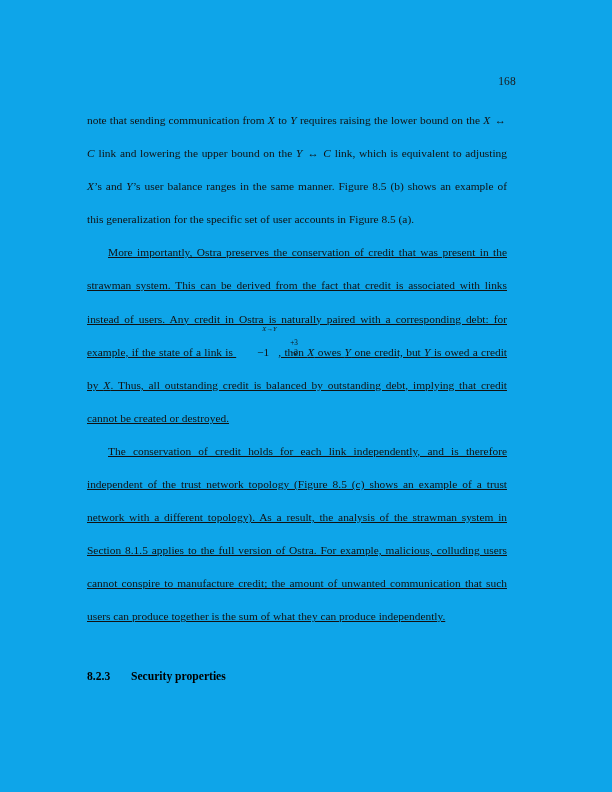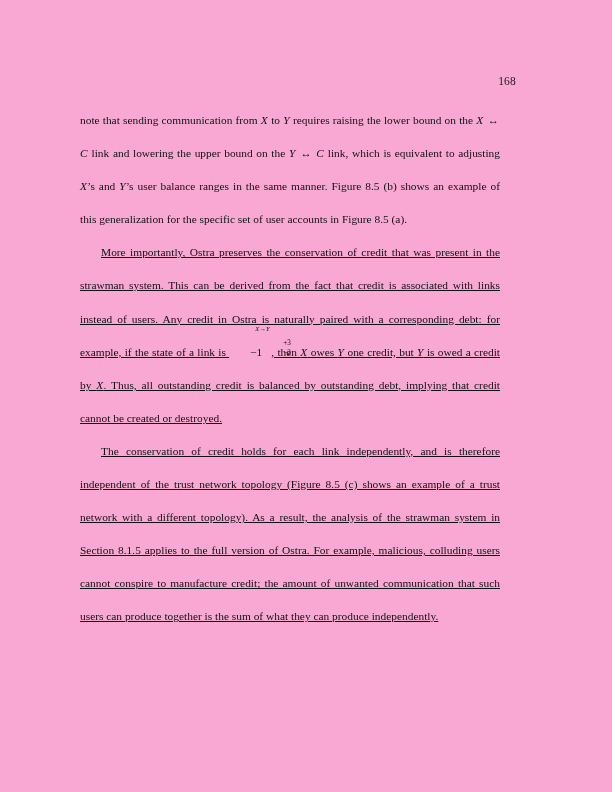--- a/index.html
+++ b/index.html
@@ -15,39 +15,39 @@
     color: #000000;
     overflow: hidden;
   }
 
   .page {
     position: absolute;
     left: 0;
     top: 0;
     width: 612px;
     height: 792px;
-    background: #f9a8d4;
+    background: #0ea5e9;
   }
 
   
   .folio {
     position: absolute;
     left: 96px;
     top: 74px;
     width: 420px;
     text-align: right;
     font-size: 11.5px;
     line-height: 14px;
     letter-spacing: 0.2px;
     color: #1a1a1a;
   }
 
   .textblock {
     position: absolute;
-    left: 80px;
+    left: 87px;
     top: 104px;
     width: 420px;
   }
 
   p.para {
     margin: 0;
     padding: 0;
     font-size: 11.4px;
     line-height: 33.1px;
     text-align: justify;
@@ -150,19 +150,22 @@
   <div class="textblock">
 
     <p class="para" id="para-1">note that sending communication from <span class="mathvar">X</span> to <span class="mathvar">Y</span> requires raising the lower bound on the <span class="mathvar">X</span><span class="mathop"> ↔ </span><span class="mathvar">C</span> link and lowering the upper bound on the <span class="mathvar">Y</span><span class="mathop"> ↔ </span><span class="mathvar">C</span> link, which is equivalent to adjusting <span class="mathvar">X</span>’s and <span class="mathvar">Y</span>’s user balance ranges in the same manner. Figure 8.5 (b) shows an example of this generalization for the specific set of user accounts in Figure 8.5 (a).</p>
 
     <p class="para indent" id="para-2">More importantly, Ostra preserves the conservation of credit that was present in the strawman system. This can be derived from the fact that credit is associated with links instead of users. Any credit in Ostra is naturally paired with a corresponding debt: for example, if the state of a link is <span class="statefrac"><span class="overlabel">X→Y</span><span class="base">−1</span><span class="scripts"><span class="sup">+3</span><span class="sub">−2</span></span></span>, then <span class="mathvar">X</span> owes <span class="mathvar">Y</span> one credit, but <span class="mathvar">Y</span> is owed a credit by <span class="mathvar">X</span>. Thus, all outstanding credit is balanced by outstanding debt, implying that credit cannot be created or destroyed.</p>
 
     <p class="para indent" id="para-3">The conservation of credit holds for each link independently, and is therefore independent of the trust network topology (Figure 8.5 (c) shows an example of a trust network with a different topology). As a result, the analysis of the strawman system in Section 8.1.5 applies to the full version of Ostra. For example, malicious, colluding users cannot conspire to manufacture credit; the amount of unwanted communication that such users can produce together is the sum of what they can produce independently.</p>
 
     <div class="spacer-before-heading"></div>
 
+    <h2 class="section-heading">
+      <span class="num">8.2.3</span><span>Security properties</span>
+    </h2>
 
     <div class="spacer-after-heading"></div>
 
 
   </div>
 
 </div>
 
 </body></html>

